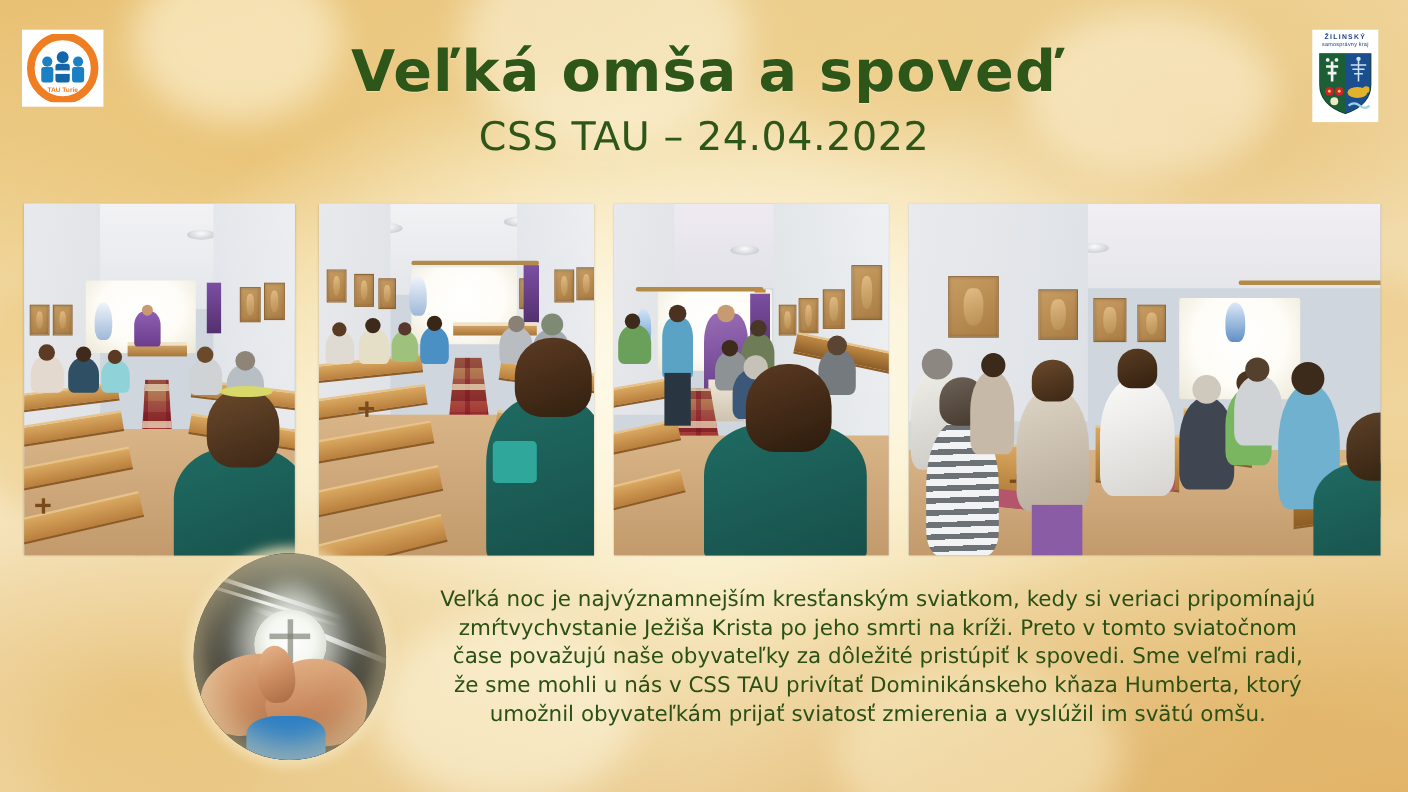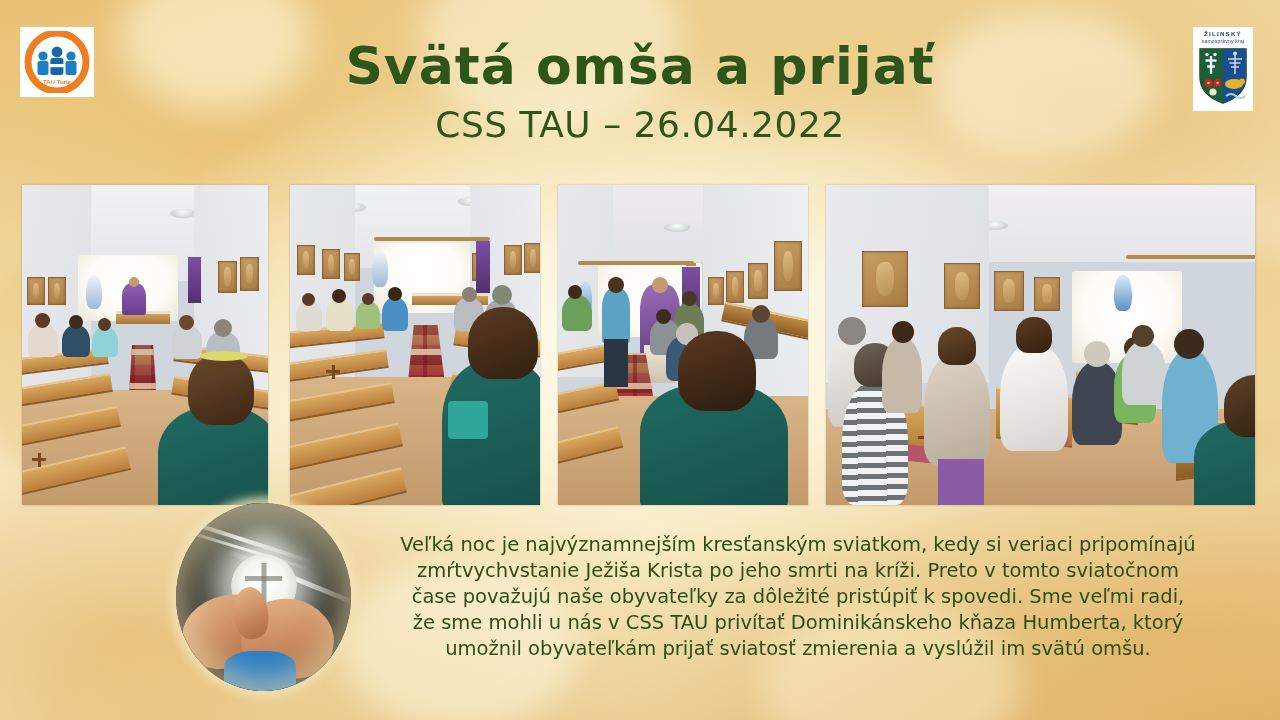--- a/index.html
+++ b/index.html
@@ -183,22 +183,22 @@
       <circle cx="15" cy="45" r="3.6" fill="#f0e8c6"></circle>
       <circle cx="10.5" cy="36" r="1.3" fill="#f4d24a"></circle>
       <circle cx="19.5" cy="36" r="1.3" fill="#f4d24a"></circle>
     </g>
     <ellipse cx="36" cy="37" rx="9" ry="5" fill="#e2b32a"></ellipse>
     <circle cx="44" cy="34.5" r="3" fill="#e2b32a"></circle>
     <path d="M28 49 Q33 45 38 49 Q43 53 47 49" stroke="#9fd4ea" stroke-width="2" fill="none"></path>
   </svg>
 </div>
 
-<div id="title">Svätá omša a prijať</div>
-<div id="subtitle">CSS TAU – 26.04.2022</div>
+<div id="title">Veľká omša a spoveď</div>
+<div id="subtitle">CSS TAU – 24.04.2022</div>
 
 <div class="photo" id="photo-1">
   <div class="scene">
     <div class="ceiling"></div>
     <div class="ceil-lamp" style="left:36px;top:32px;"></div>
     <div class="ceil-lamp" style="left:148px;top:24px;"></div>
     <div class="wall-l" style="top:0;height:70%;width:28%;"></div>
     <div class="wall-r" style="top:0;height:70%;width:30%;"></div>
     <div class="window" style="left:56px;top:70px;width:100px;height:66px;"></div>
     <div class="icon-plaque" style="left:5px;top:92px;width:16px;height:26px;"></div>

